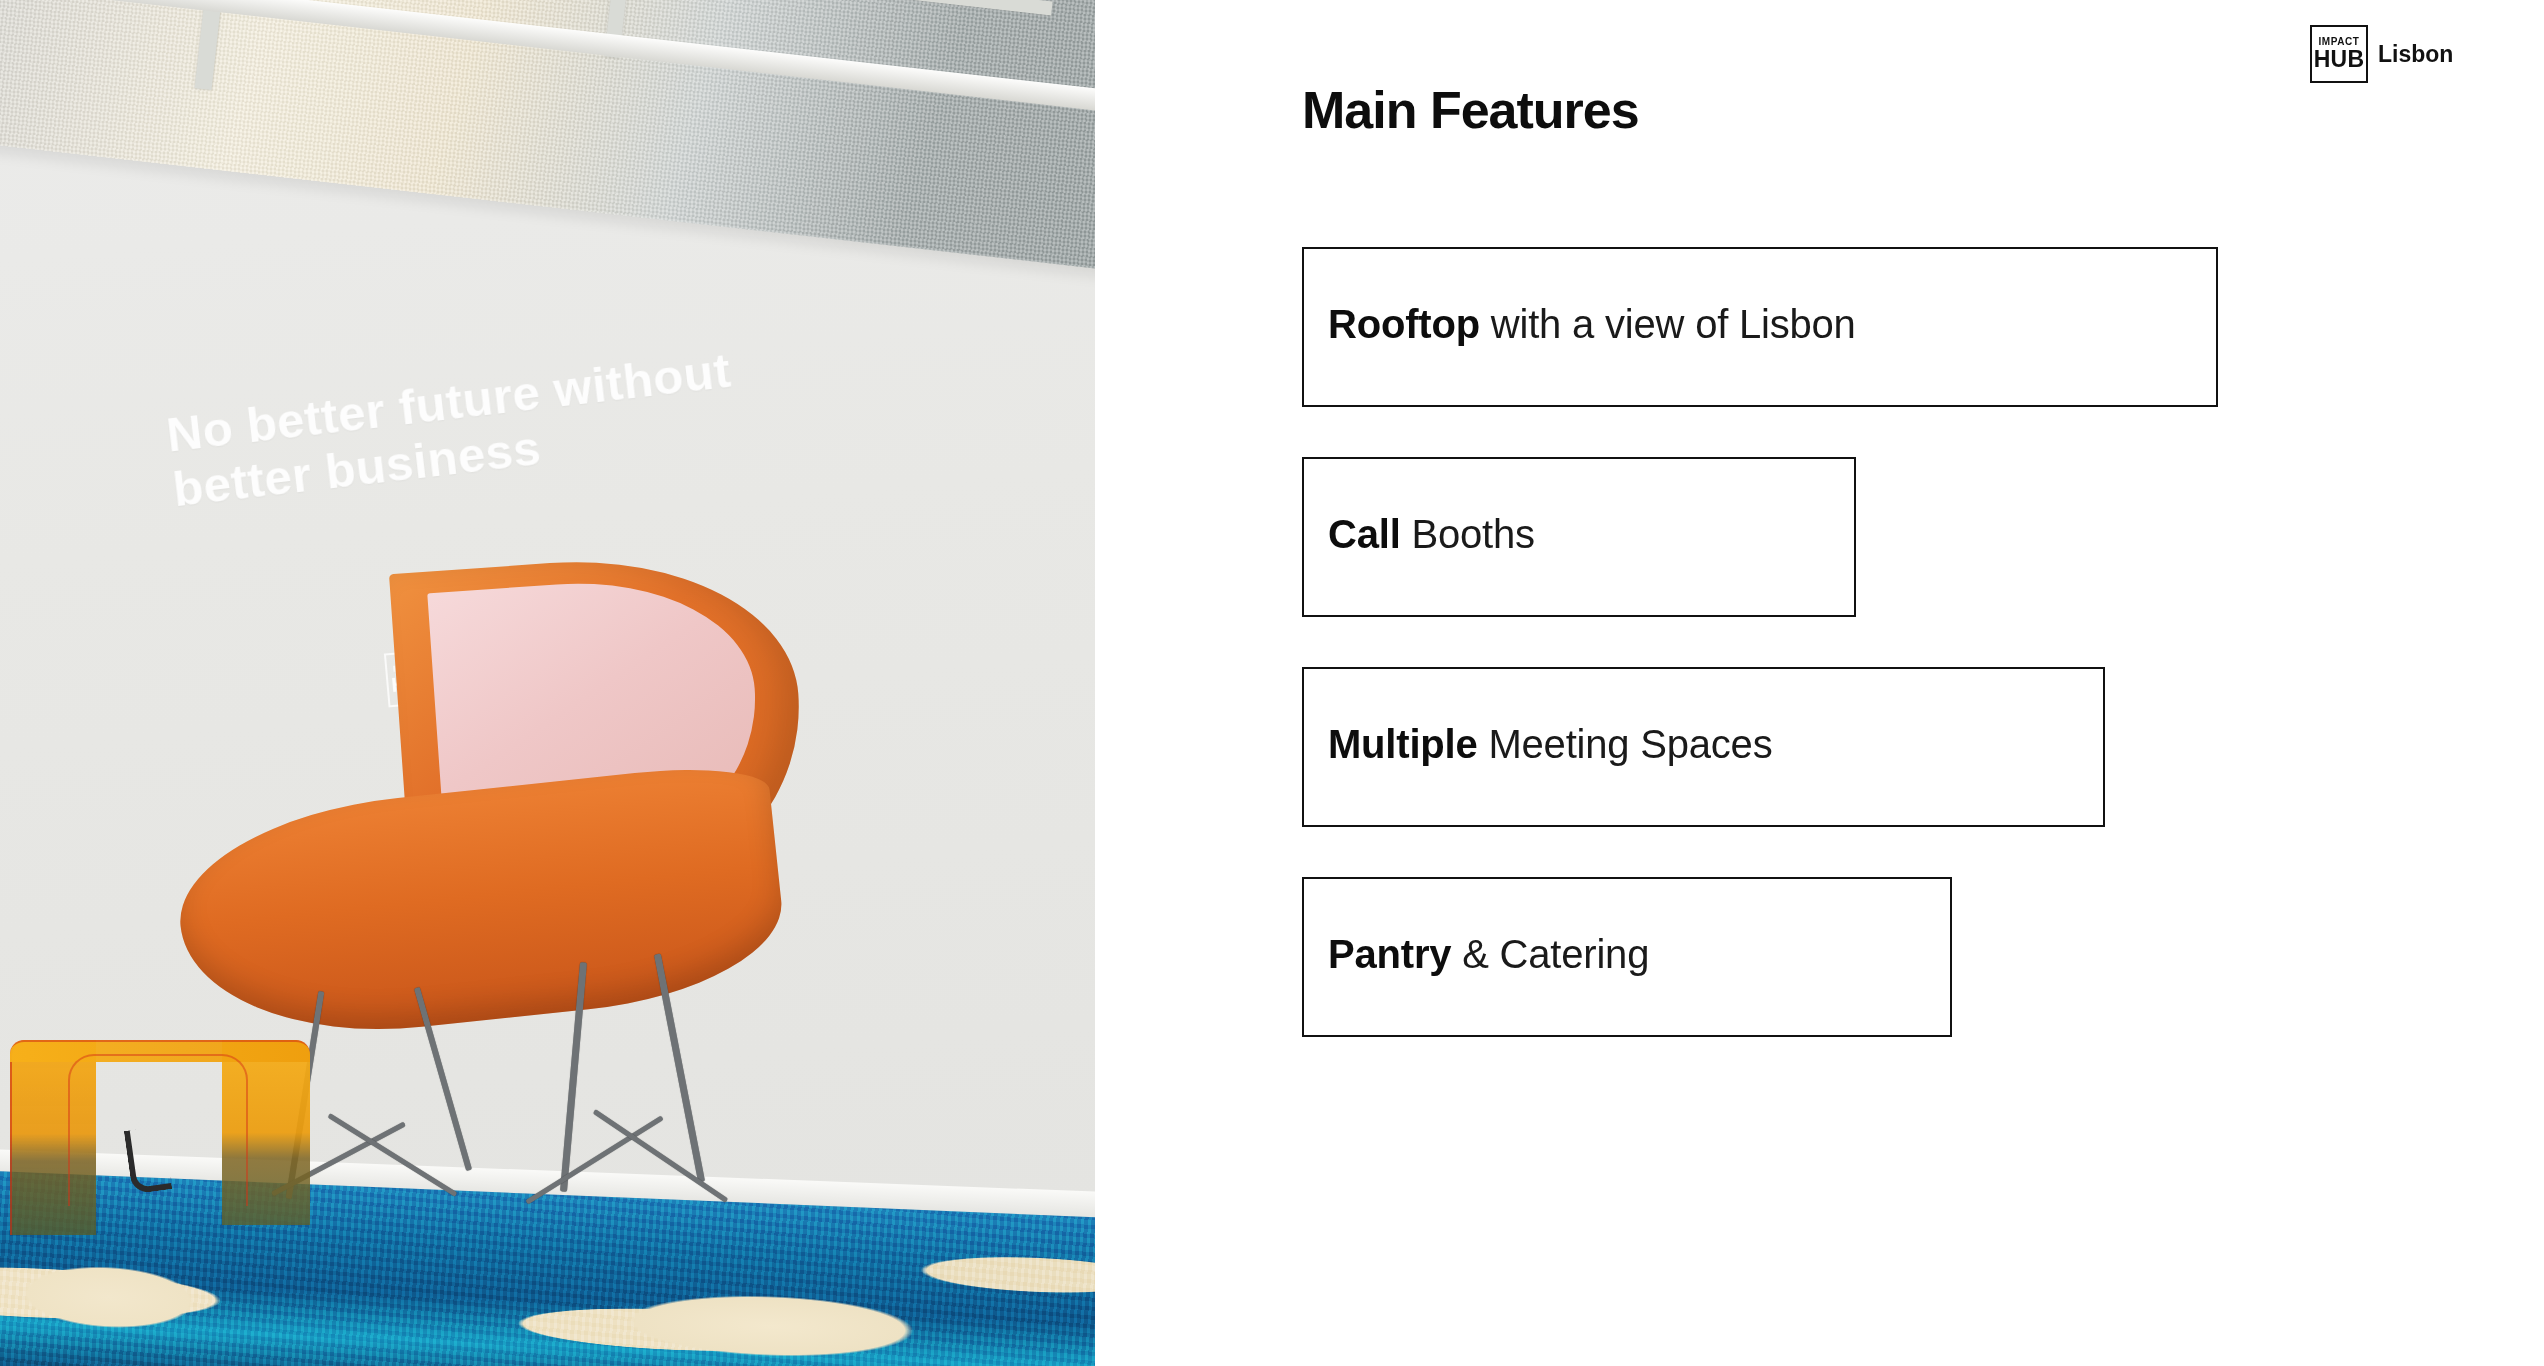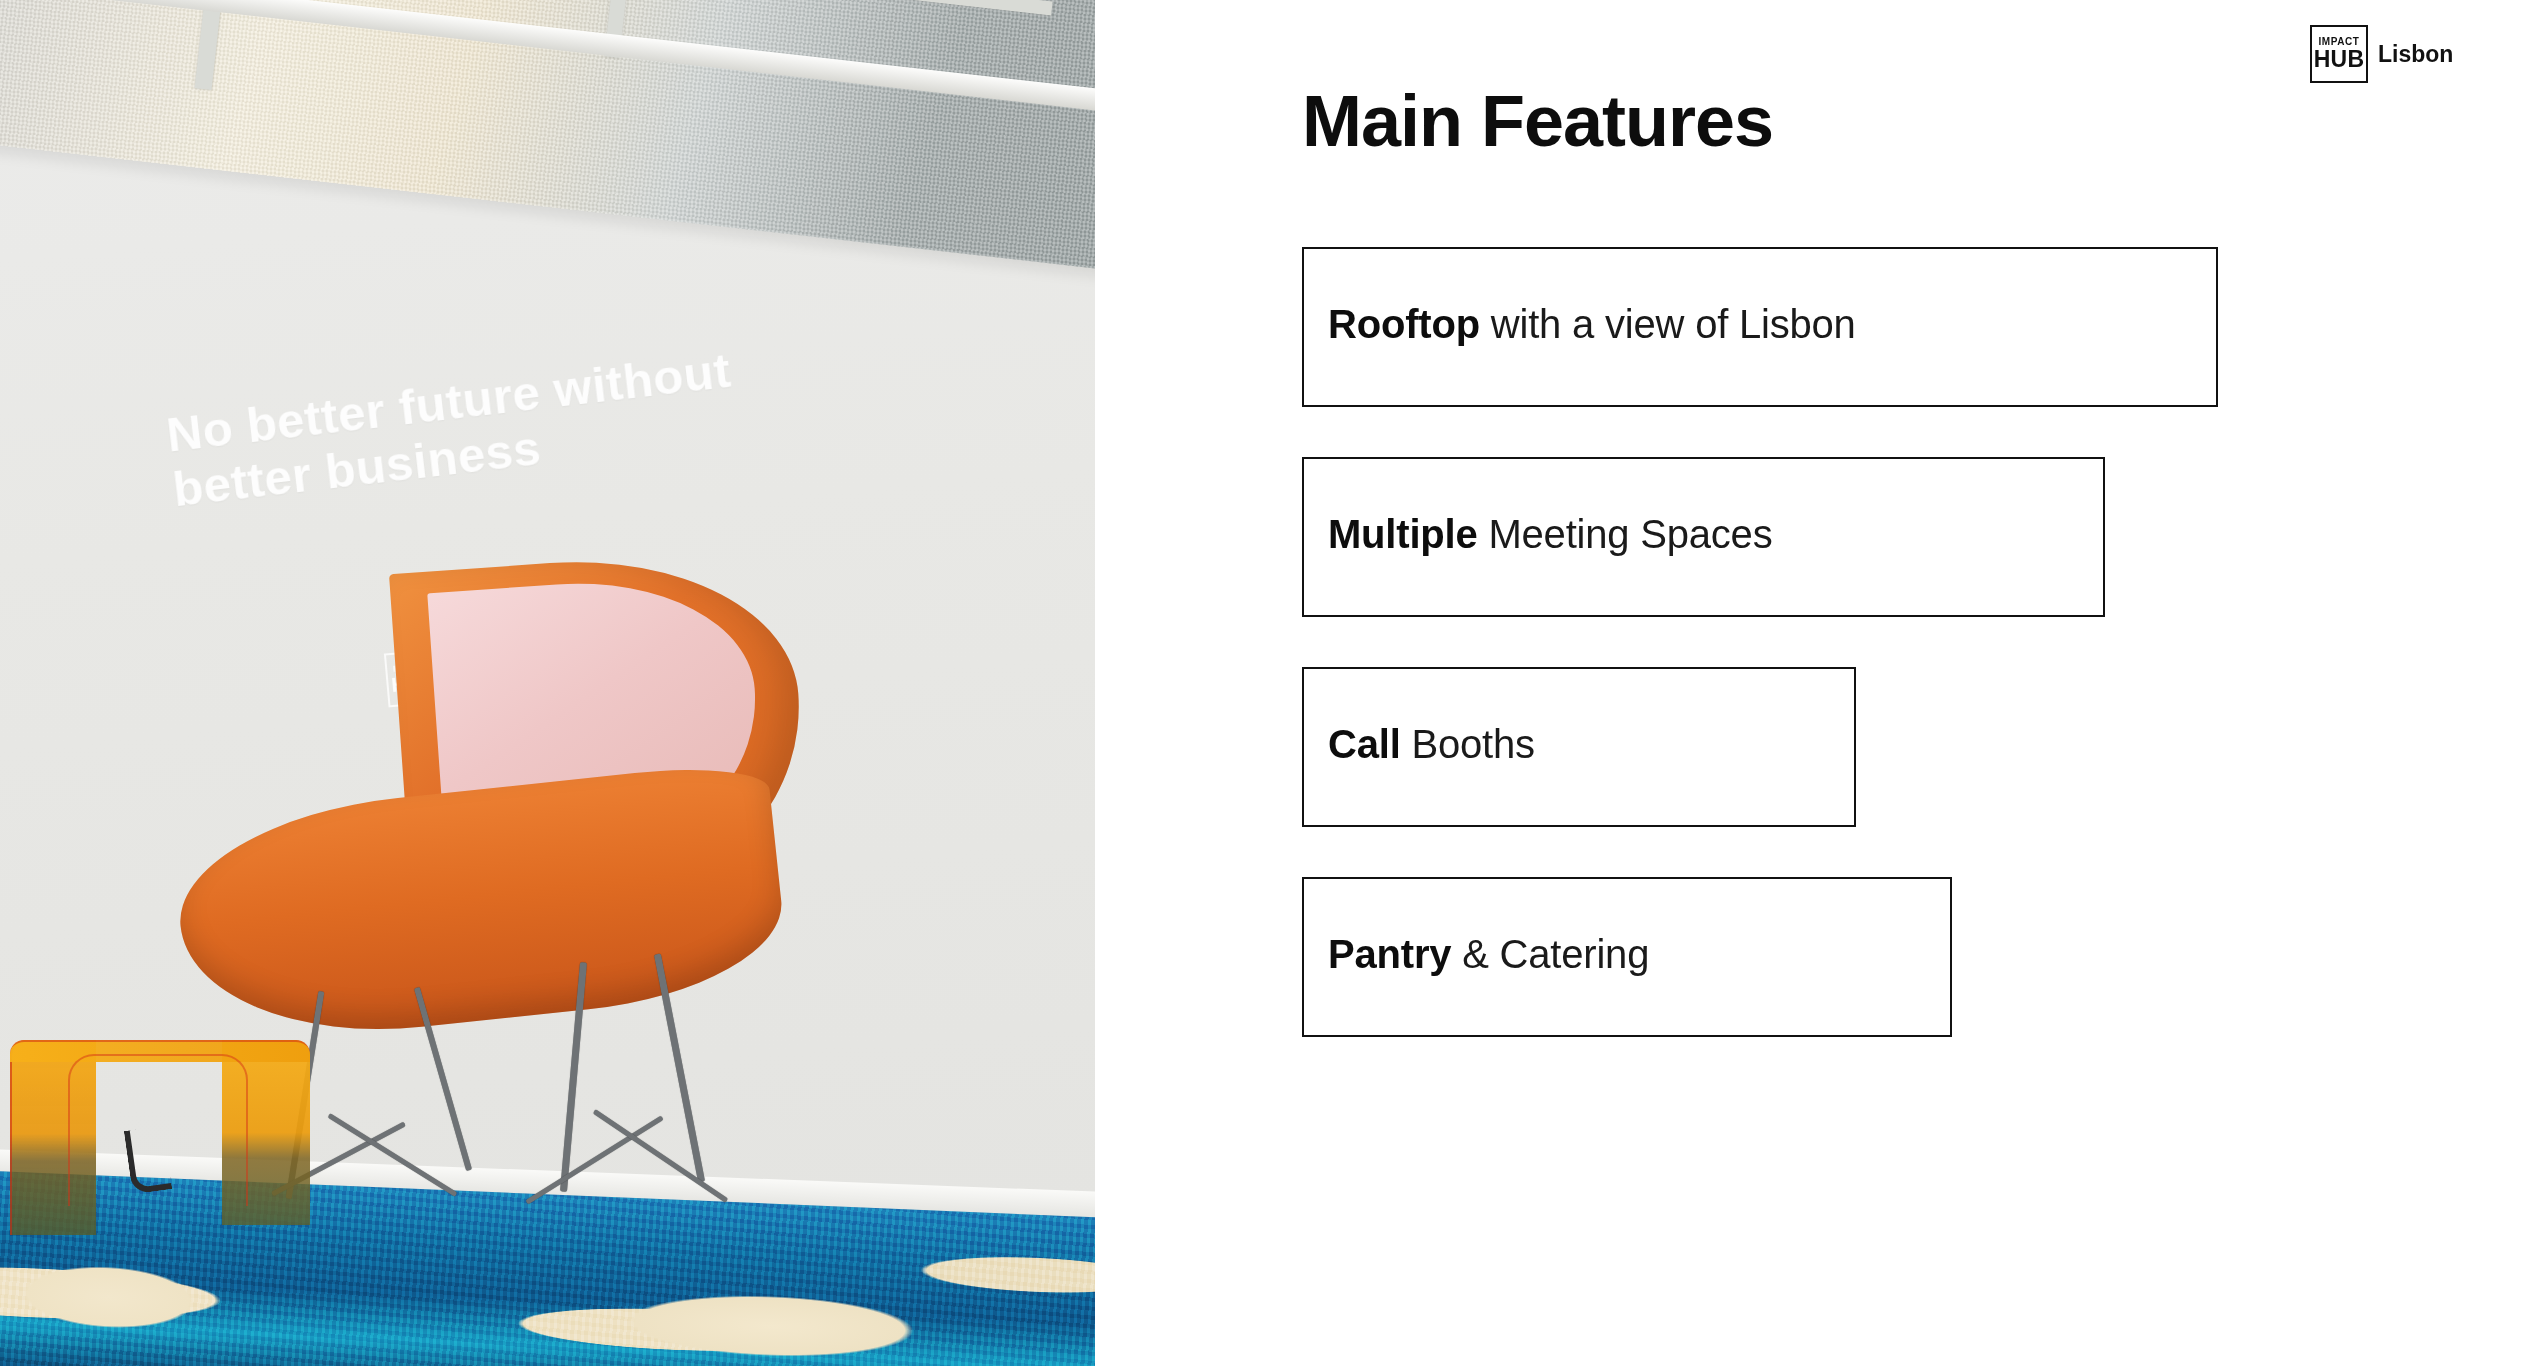--- a/index.html
+++ b/index.html
@@ -189,21 +189,21 @@
   .brand-logo .lbox{
     width:54px;height:54px;border:2.5px solid #111;
     display:flex;flex-direction:column;align-items:center;justify-content:center;line-height:1;
   }
   .brand-logo .lbox .l1{font-size:10px;font-weight:bold;letter-spacing:.6px;color:#111;}
   .brand-logo .lbox .l2{font-size:23px;font-weight:bold;letter-spacing:.2px;color:#111;margin-top:1px;}
   .brand-logo .lname{font-size:23px;font-weight:bold;color:#111;}
 
   .page-title{
     position:absolute;left:207px;top:80px;
-    font-size:72px;font-weight:bold;color:#0d0d0d;letter-spacing:-1px;
+    font-size:52px;font-weight:bold;color:#0d0d0d;letter-spacing:-1px;
   }
 
   .features{position:absolute;left:207px;top:247px;}
   .feature-box{
     border:2.5px solid #111;background:#fff;
     display:flex;align-items:center;
     padding:0 0 6px 24px;
     margin-bottom:50px;
     box-sizing:border-box;
   }
@@ -284,27 +284,27 @@
 
     <div class="page-title">Main Features</div>
 
     <div class="features">
 
       <div class="feature-box fb-0">
         <span class="ftext"><b>Rooftop</b><span> with a view of Lisbon</span></span>
       </div>
 
 
+      <div class="feature-box fb-3">
+        <span class="ftext"><b>Call</b><span> Booths</span></span>
+      </div>
+
       <div class="feature-box fb-2">
         <span class="ftext"><b>Multiple</b><span> Meeting Spaces</span></span>
       </div>
 
-      <div class="feature-box fb-3">
-        <span class="ftext"><b>Call</b><span> Booths</span></span>
-      </div>
-
       <div class="feature-box fb-4">
         <span class="ftext"><b>Pantry</b><span> &amp; Catering</span></span>
       </div>
 
     </div>
   </div>
 </div>
 
 </body></html>

